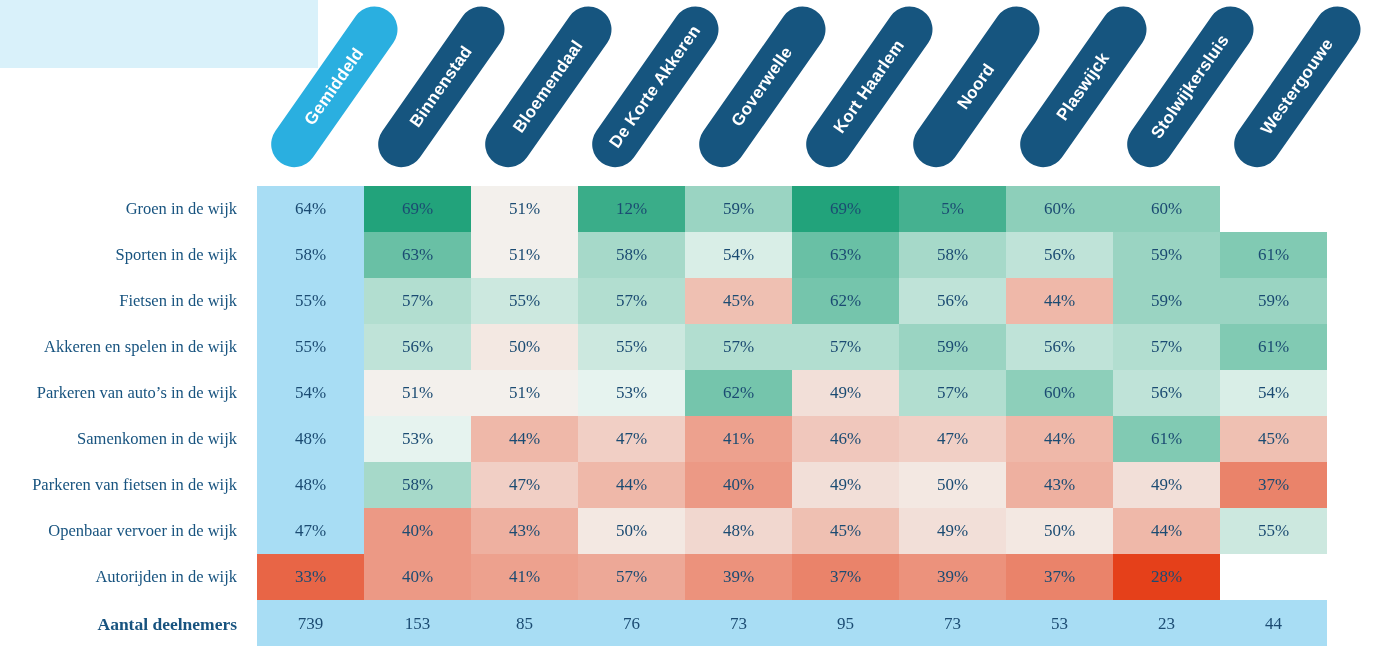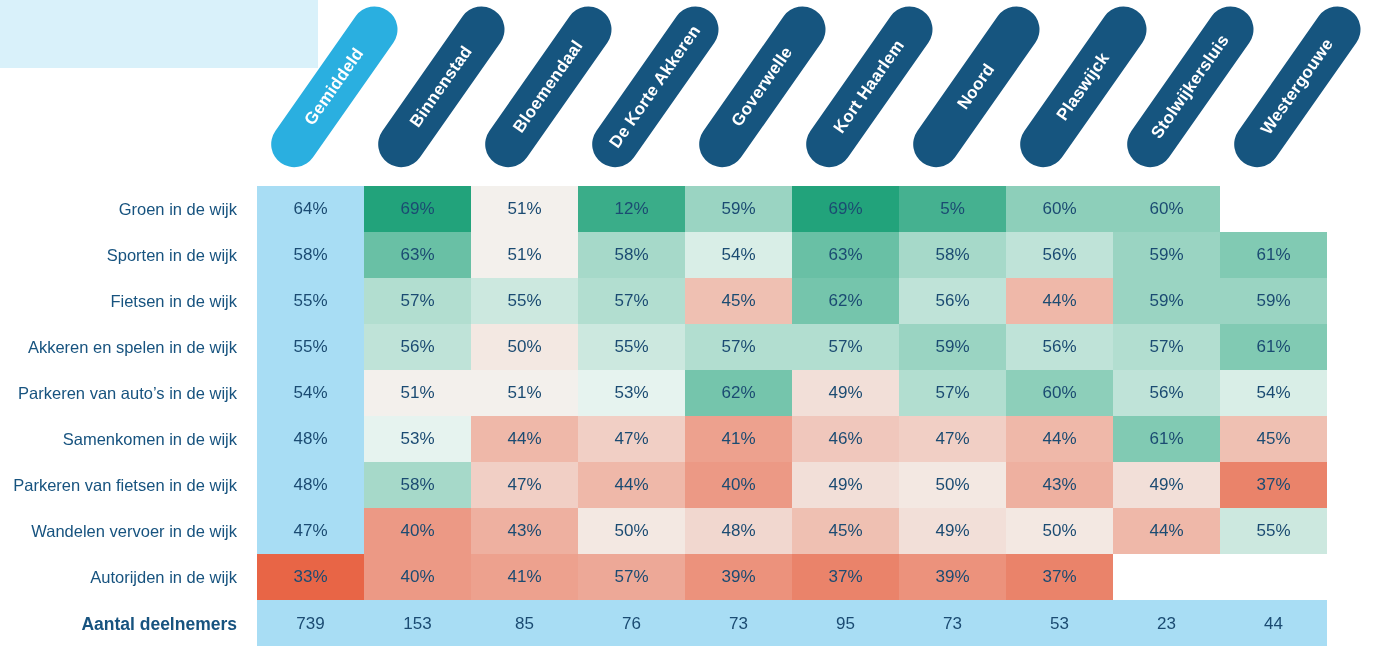--- a/index.html
+++ b/index.html
@@ -47,21 +47,21 @@
     letter-spacing: .2px;
     white-space: nowrap;
   }
 
   
   #table {
     position: absolute;
     left: 0px; top: 186px;
     width: 1326px;
   }
-  .row { display: flex; height: 46px; }
+  .row { display: flex; height: 46px; font-family: Liberation Serif, serif; }
   .rowlabel {
     width: 257px;
     flex: 0 0 257px;
     text-align: right;
     padding-right: 20px;
     color: #17537f;
     font-size: 16.5px;
     display: flex;
     align-items: center;
     justify-content: flex-end;
@@ -208,21 +208,21 @@
         <div class="cell" style="background: rgb(241, 207, 197);">47%</div>
         <div class="cell" style="background: rgb(239, 184, 169);">44%</div>
         <div class="cell" style="background: rgb(236, 153, 133);">40%</div>
         <div class="cell" style="background: rgb(242, 223, 216);">49%</div>
         <div class="cell" style="background: rgb(243, 232, 226);">50%</div>
         <div class="cell" style="background: rgb(238, 176, 160);">43%</div>
         <div class="cell" style="background: rgb(242, 223, 216);">49%</div>
         <div class="cell" style="background: rgb(234, 131, 106);">37%</div>
       </div>
       <div class="row">
-        <div class="rowlabel">Wandelen vervoer in de wijk</div>
+        <div class="rowlabel">Openbaar vervoer in de wijk</div>
         <div class="cell avg">47%</div>
         <div class="cell" style="background: rgb(236, 153, 133);">40%</div>
         <div class="cell" style="background: rgb(238, 176, 160);">43%</div>
         <div class="cell" style="background: rgb(243, 232, 226);">50%</div>
         <div class="cell" style="background: rgb(241, 215, 207);">48%</div>
         <div class="cell" style="background: rgb(239, 192, 178);">45%</div>
         <div class="cell" style="background: rgb(242, 223, 216);">49%</div>
         <div class="cell" style="background: rgb(243, 232, 226);">50%</div>
         <div class="cell" style="background: rgb(239, 184, 169);">44%</div>
         <div class="cell" style="background: rgb(204, 232, 223);">55%</div>
@@ -230,20 +230,21 @@
       <div class="row">
         <div class="rowlabel">Autorijden in de wijk</div>
         <div class="cell" style="background: rgb(232, 101, 70);">33%</div>
         <div class="cell" style="background: rgb(236, 153, 133);">40%</div>
         <div class="cell" style="background: rgb(237, 161, 142);">41%</div>
         <div class="cell" style="background: rgb(237, 168, 151);">57%</div>
         <div class="cell" style="background: rgb(236, 146, 124);">39%</div>
         <div class="cell" style="background: rgb(234, 131, 106);">37%</div>
         <div class="cell" style="background: rgb(236, 146, 124);">39%</div>
         <div class="cell" style="background: rgb(234, 131, 106);">37%</div>
+        <div class="cell" style="background: rgb(229, 64, 26);">28%</div>
       </div>
       <div class="row footer">
         <div class="rowlabel">Aantal deelnemers</div>
         <div class="cell">739</div>
         <div class="cell">153</div>
         <div class="cell">85</div>
         <div class="cell">76</div>
         <div class="cell">73</div>
         <div class="cell">95</div>
         <div class="cell">73</div>

